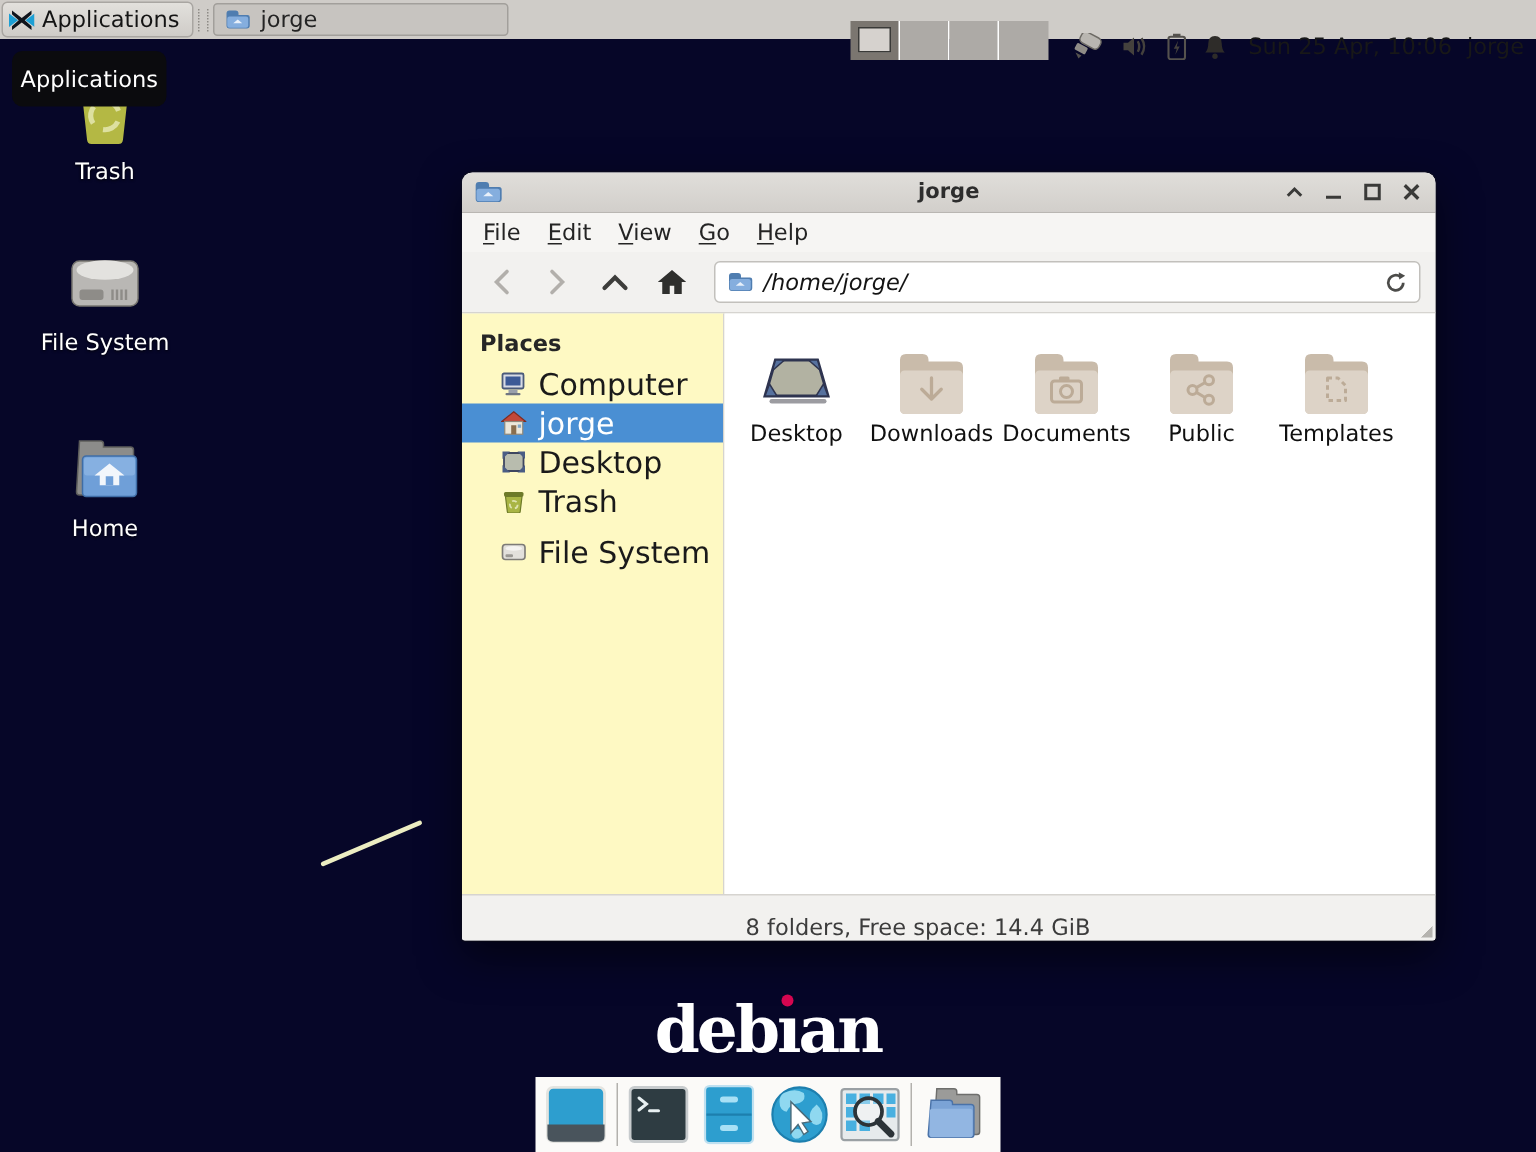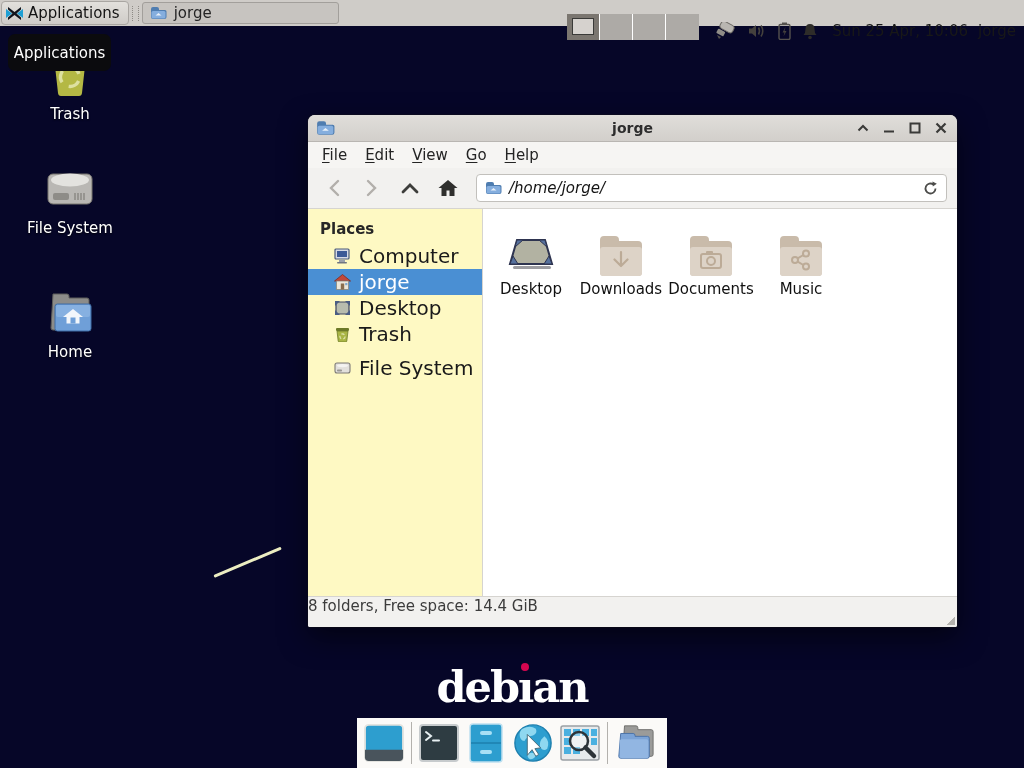--- a/index.html
+++ b/index.html
@@ -75,21 +75,21 @@
   .side-item.selected { background:#4a8fd3; color:#fff; }
   .side-item svg { flex:0 0 auto; }
   .side-gap { height:8px; }
 
   .main { flex:1; background:#fff; padding:17px 0 0 3px; display:flex; flex-wrap:wrap; align-content:flex-start; }
   .file-cell { width:90px; height:97px; display:flex; flex-direction:column; align-items:center; }
   .file-ico { width:50px; height:50px; display:flex; align-items:flex-end; justify-content:center; }
   .file-label { font-size:15px; color:#101010; margin-top:4px; white-space:nowrap; }
 
   .statusbar { height:31px; background:#f2f1ef; border-top:1px solid #d6d4d0; display:flex;
-               align-items:flex-start; position:relative; }
+               align-items:flex-end; padding-left:189px; position:relative; }
   .status-text { font-size:15px; color:#3c3c3c; }
   .grip { position:absolute; right:2px; bottom:2px; width:8px; height:8px;
           background:linear-gradient(135deg, transparent 50%, #b5b3af 50%); }
 
   
   .logo { position:absolute; left:0; top:662px; width:1024px; text-align:center; z-index:3;
           font-family:"DejaVu Serif", serif; font-size:43px; font-weight:bold; letter-spacing:-2px; color:#fff; }
   .logo .iwrap { position:relative; display:inline-block; }
   .logo .idot { position:absolute; left:3px; top:1px; width:8px; height:8px; border-radius:50%; background:#d70751; }
 
@@ -378,23 +378,33 @@
           <svg width="48" height="44" viewBox="0 0 48 44">
             <path d="M3 8 q0-4 4-4 h11 q4 0 4 4 v1 h19 q4 0 4 4 v27 q0 4-4 4 H7 q-4 0-4-4 Z" fill="#c9bbaa"></path>
             <rect x="3" y="15" width="42" height="29" rx="3" fill="#ddd3c7"></rect>
             <circle cx="18" cy="28" r="3" fill="none" stroke="#bcab97" stroke-width="2"></circle>
             <circle cx="29" cy="21.5" r="3" fill="none" stroke="#bcab97" stroke-width="2"></circle>
             <circle cx="29" cy="34.5" r="3" fill="none" stroke="#bcab97" stroke-width="2"></circle>
             <line x1="20.6" y1="26.4" x2="26.4" y2="23" stroke="#bcab97" stroke-width="2"></line>
             <line x1="20.6" y1="29.6" x2="26.4" y2="33" stroke="#bcab97" stroke-width="2"></line>
           </svg>
         </div>
-        <span class="file-label">Music</span>
-      </div>
-
+        <span class="file-label">Public</span>
+      </div>
+
+      <div class="file-cell">
+        <div class="file-ico">
+          <svg width="48" height="44" viewBox="0 0 48 44">
+            <path d="M3 8 q0-4 4-4 h11 q4 0 4 4 v1 h19 q4 0 4 4 v27 q0 4-4 4 H7 q-4 0-4-4 Z" fill="#c9bbaa"></path>
+            <rect x="3" y="15" width="42" height="29" rx="3" fill="#ddd3c7"></rect>
+            <path d="M18 20 h7 l5 5 v10 H18 Z" fill="none" stroke="#bcab97" stroke-width="2" stroke-dasharray="3 2.4" stroke-linejoin="round"></path>
+          </svg>
+        </div>
+        <span class="file-label">Templates</span>
+      </div>
 
 
     </div>
   </div>
 
   <div class="statusbar">
     <span class="status-text">8 folders, Free space: 14.4 GiB</span>
     <div class="grip"></div>
   </div>
 </div>

